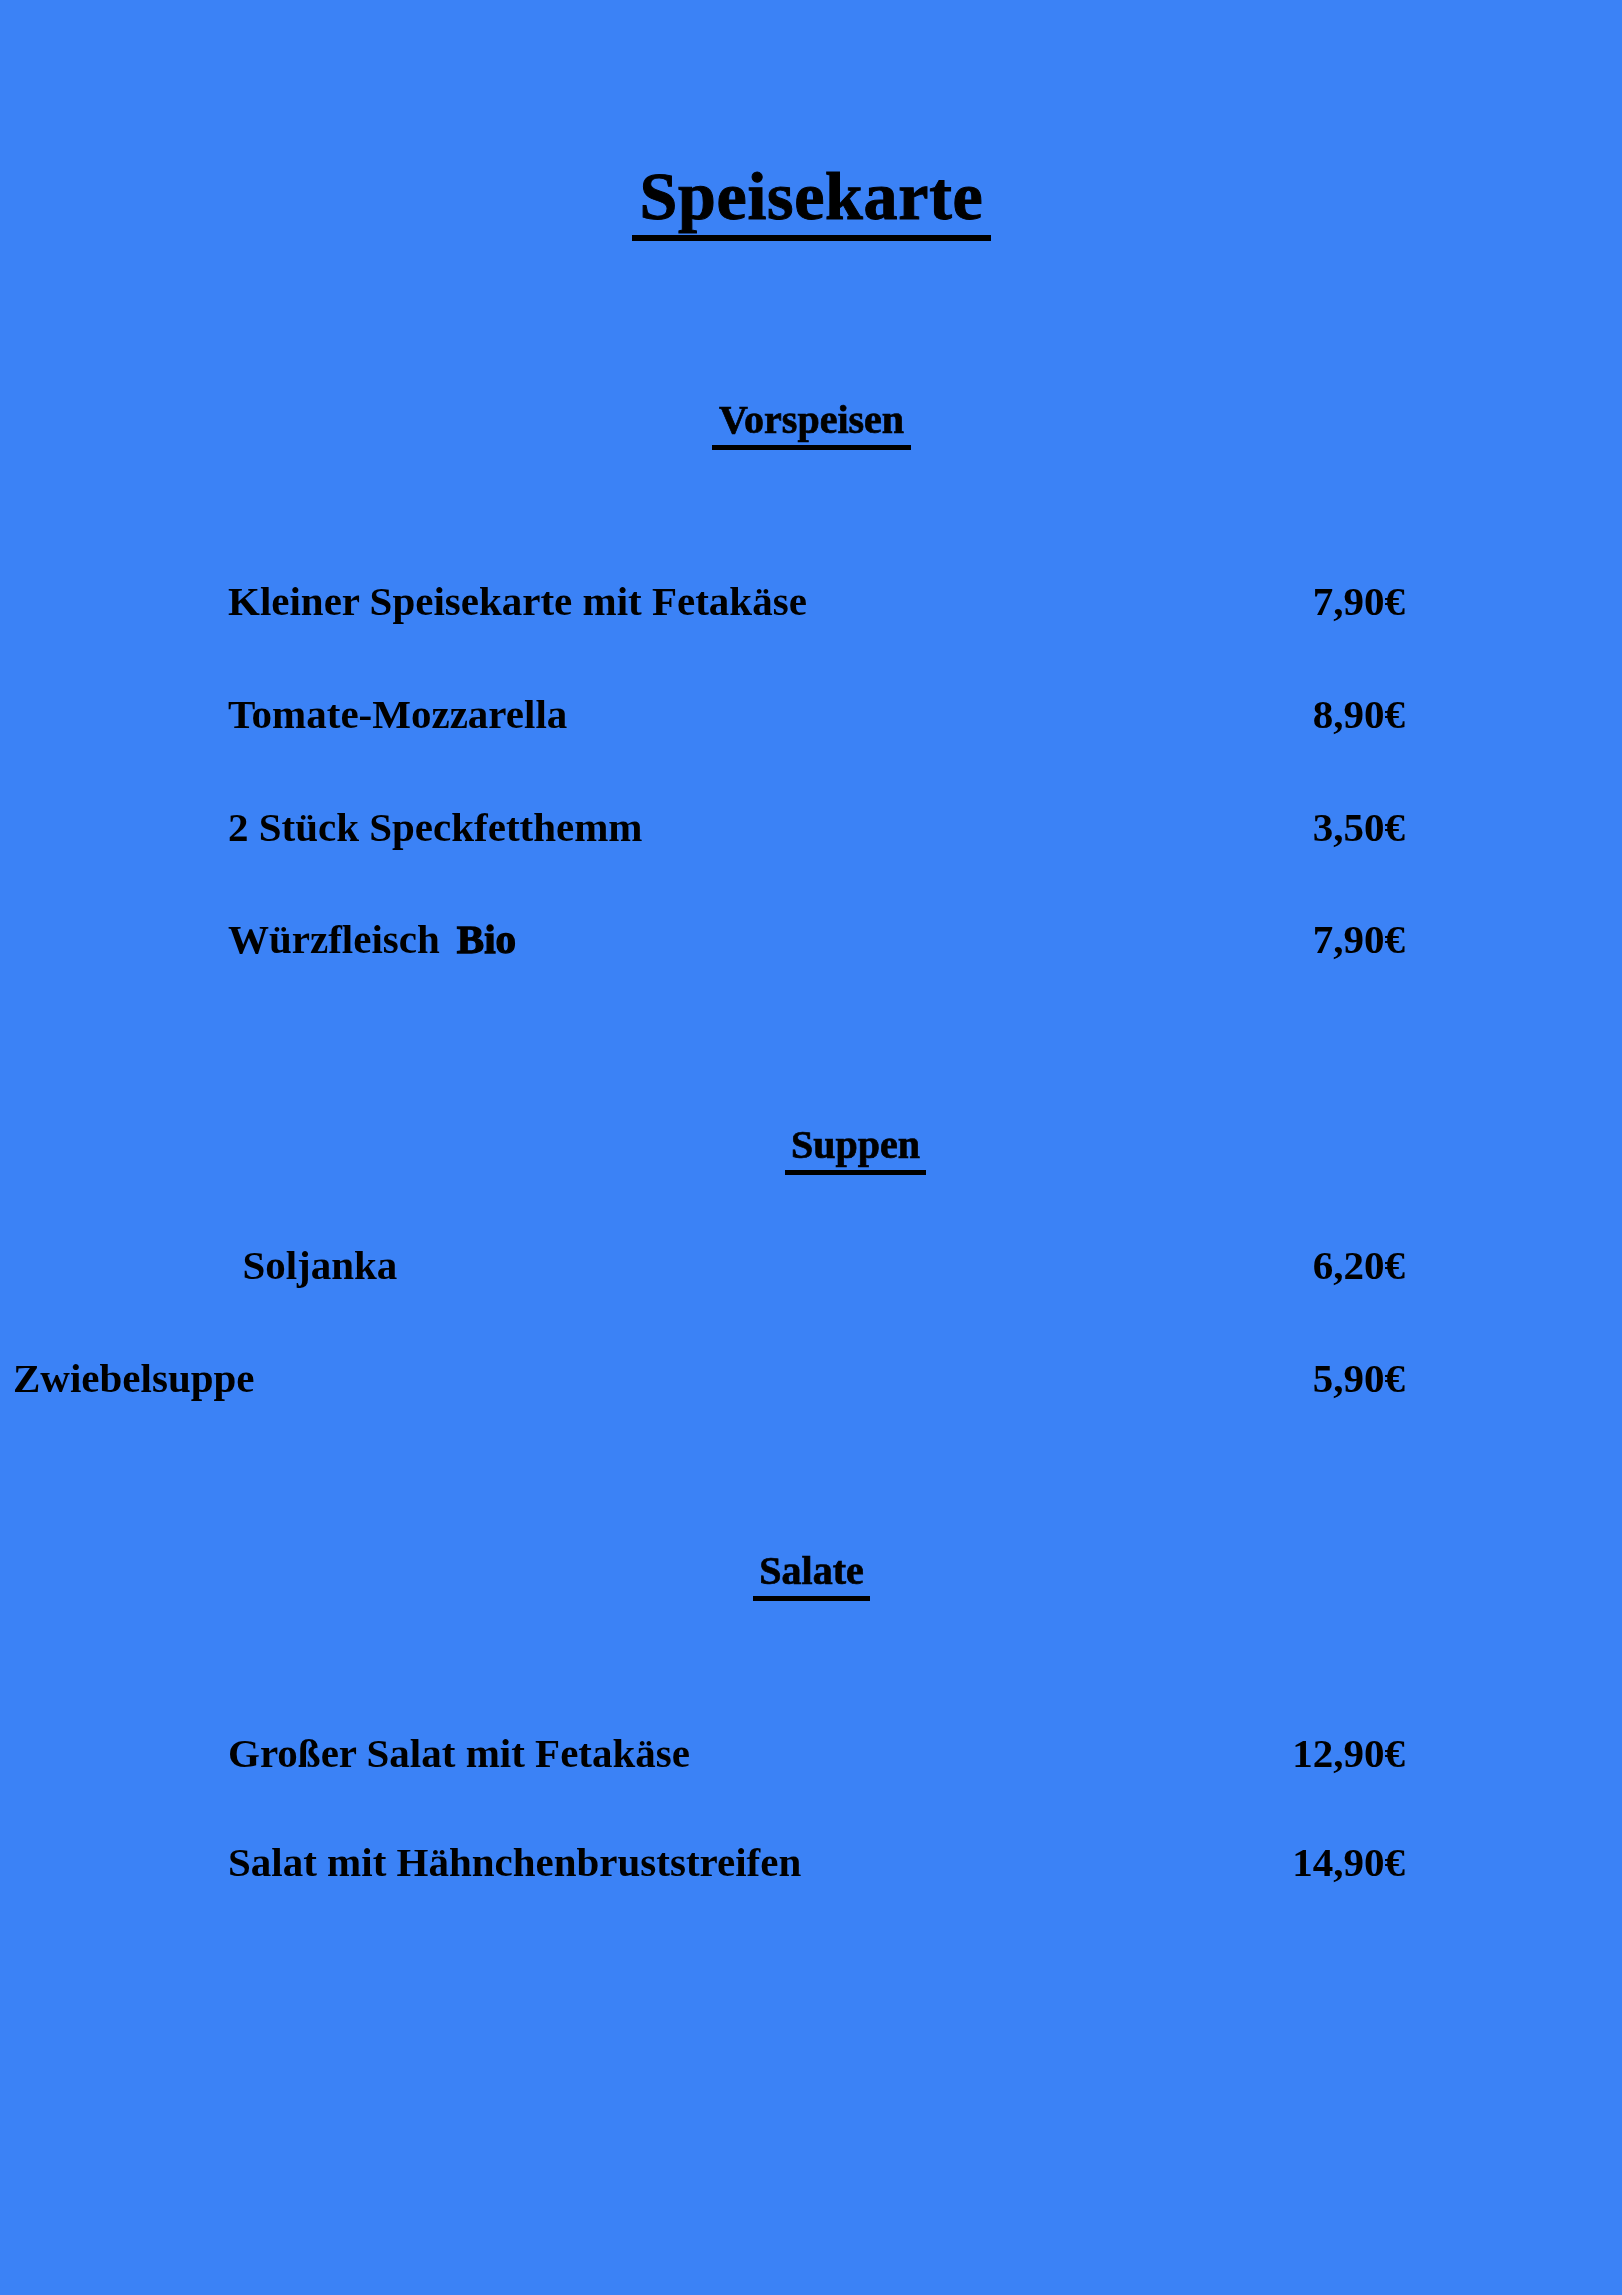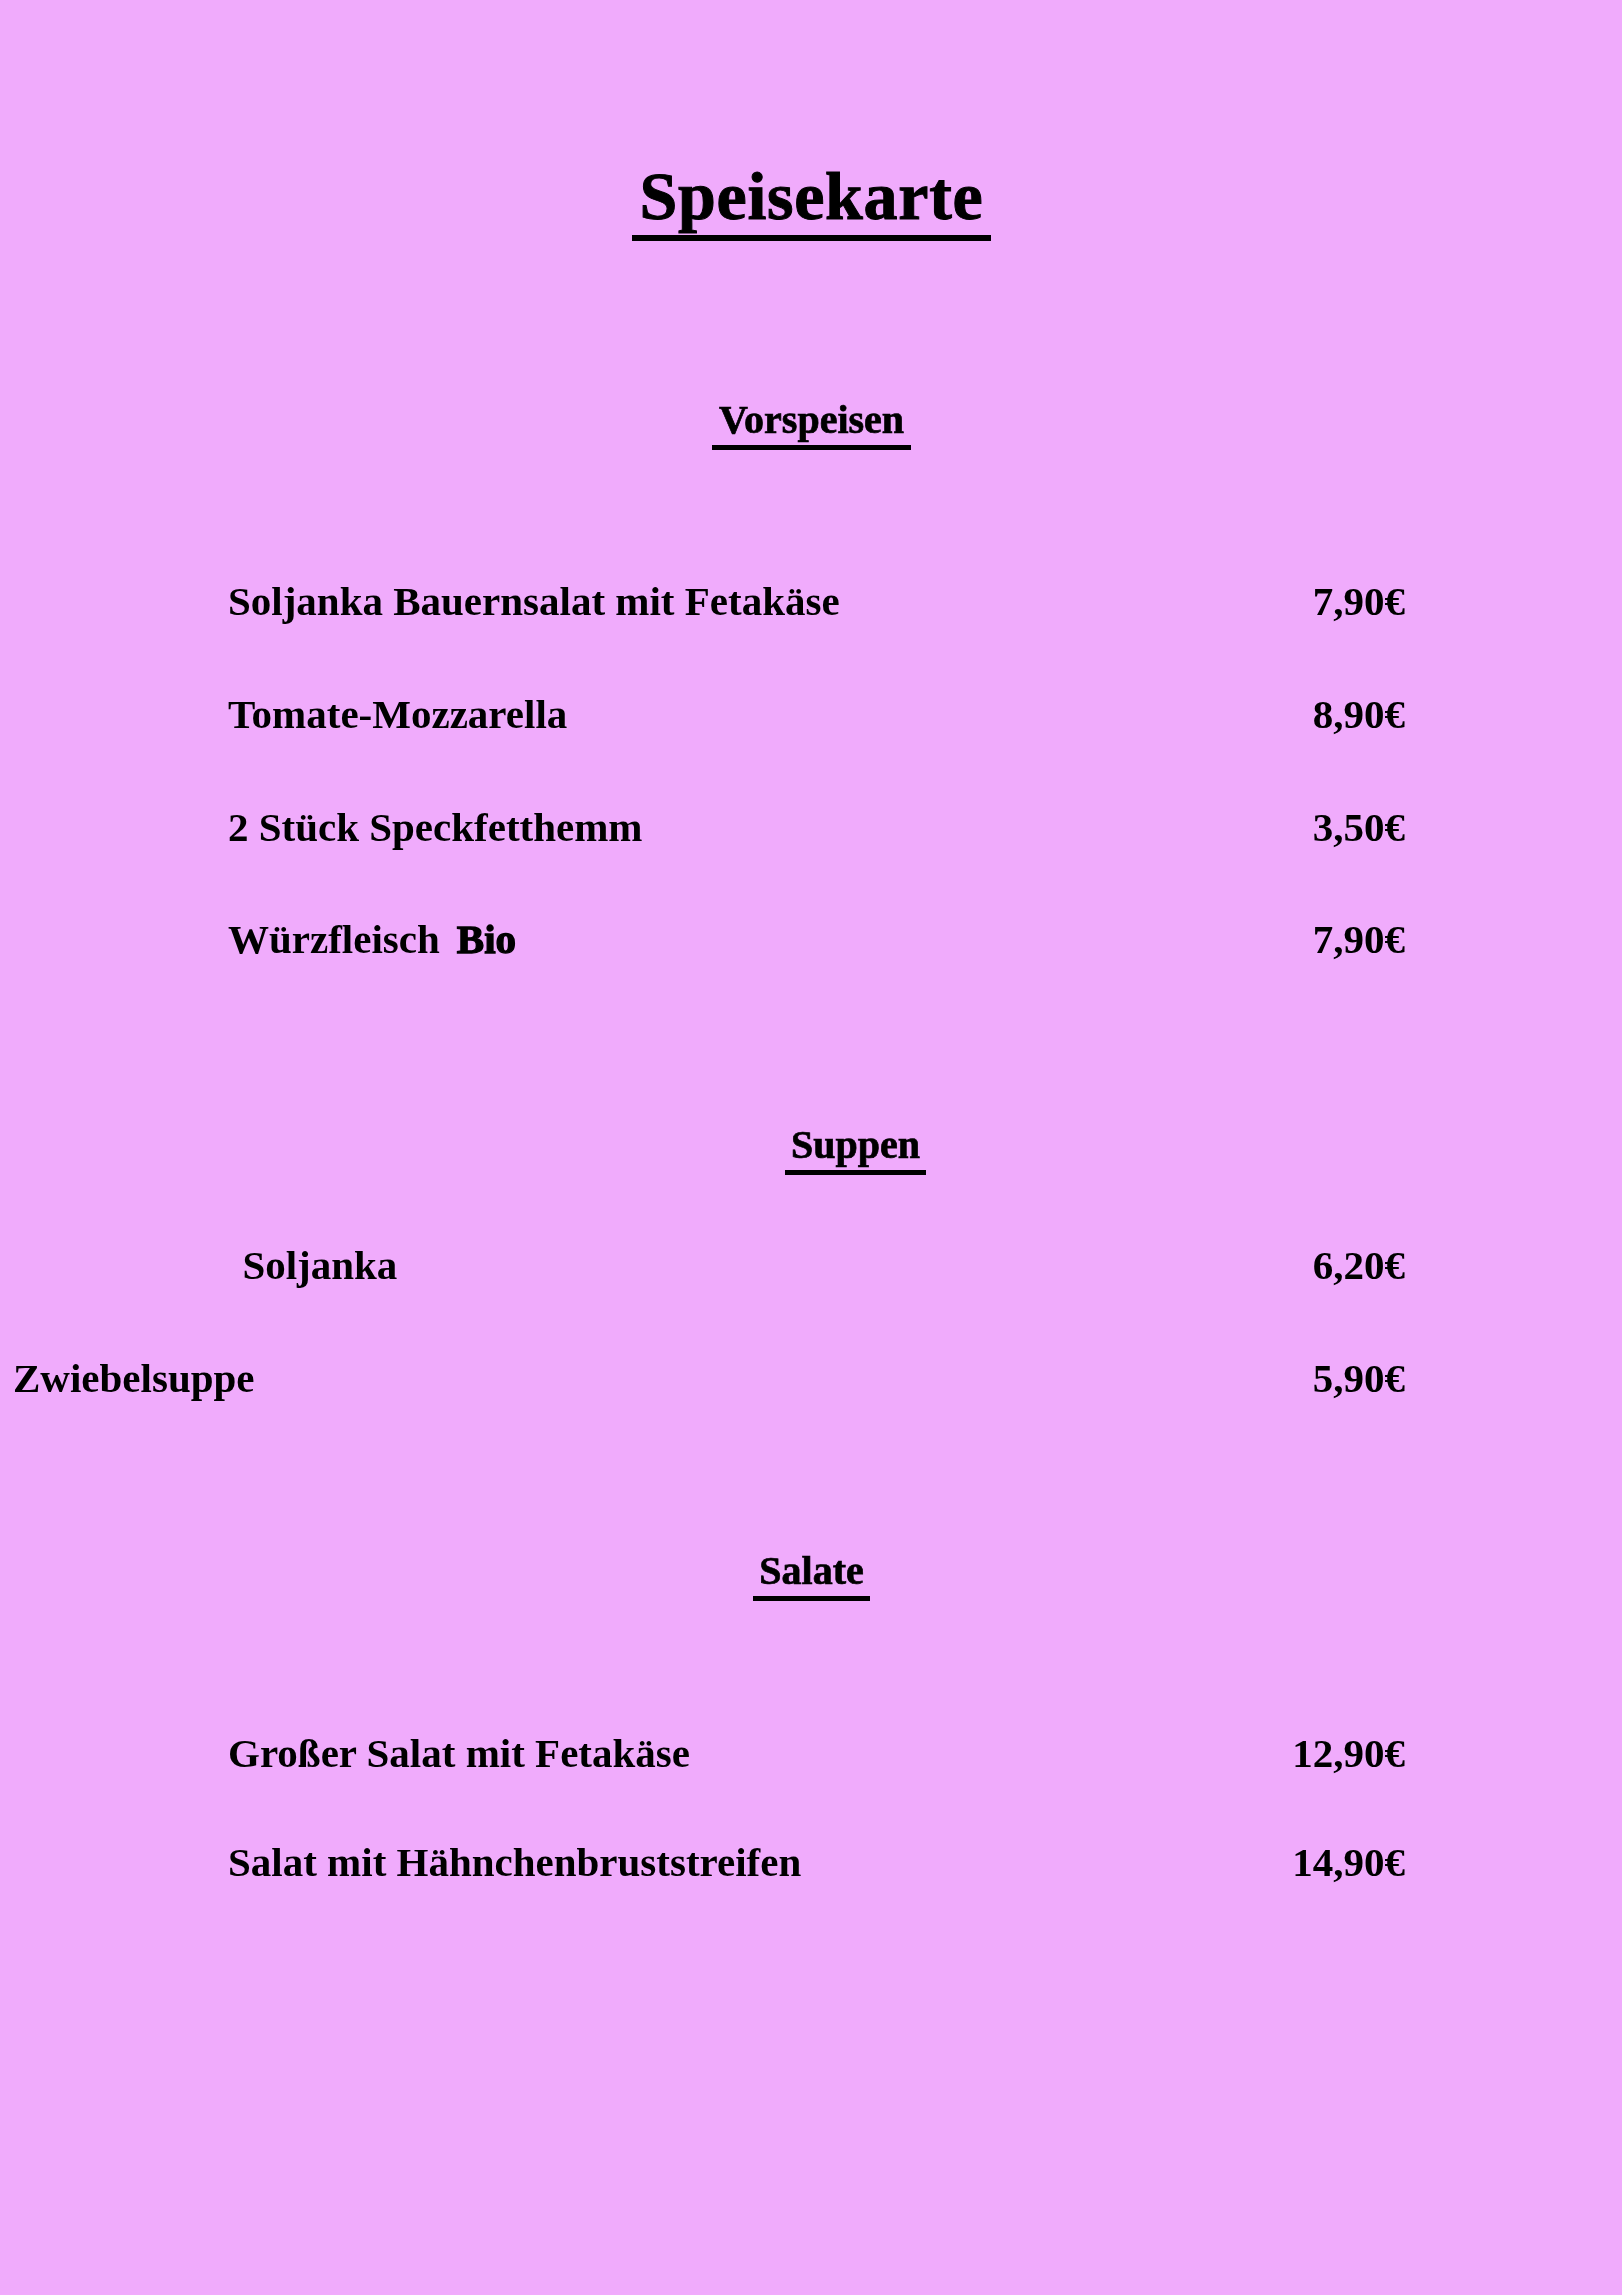--- a/index.html
+++ b/index.html
@@ -4,21 +4,21 @@
 <style>
   html, body {
     margin: 0;
     padding: 0;
     background: #ffffff;
   }
   #page {
     position: relative;
     width: 1623px;
     height: 2295px;
-    background: #f0abfc;
+    background: #3b82f6;
     color: #000000;
     font-family: "Liberation Serif", "DejaVu Serif", serif;
     overflow: hidden;
   }
 
   
   .title-wrap {
     position: absolute;
     top: 161px;
     left: 0;
@@ -82,21 +82,21 @@
 <div id="page">
   <div class="title-wrap">
     <span class="doc-title">Speisekarte</span>
   </div>
 
 <div class="heading-wrap" style="top: 399px;">
     <span class="section-heading">Vorspeisen</span>
   </div>
     <div class="menu-row" style="top: 579px;">
     <span class="name-group">
-      <span class="item-name">Soljanka Bauernsalat mit Fetakäse</span>
+      <span class="item-name">Kleiner Speisekarte mit Fetakäse</span>
     </span>
     <span class="item-price">7,90€</span>
   </div>
     <div class="menu-row" style="top: 692px;">
     <span class="name-group">
       <span class="item-name">Tomate-Mozzarella</span>
     </span>
     <span class="item-price">8,90€</span>
   </div>
     <div class="menu-row" style="top: 805px;">

